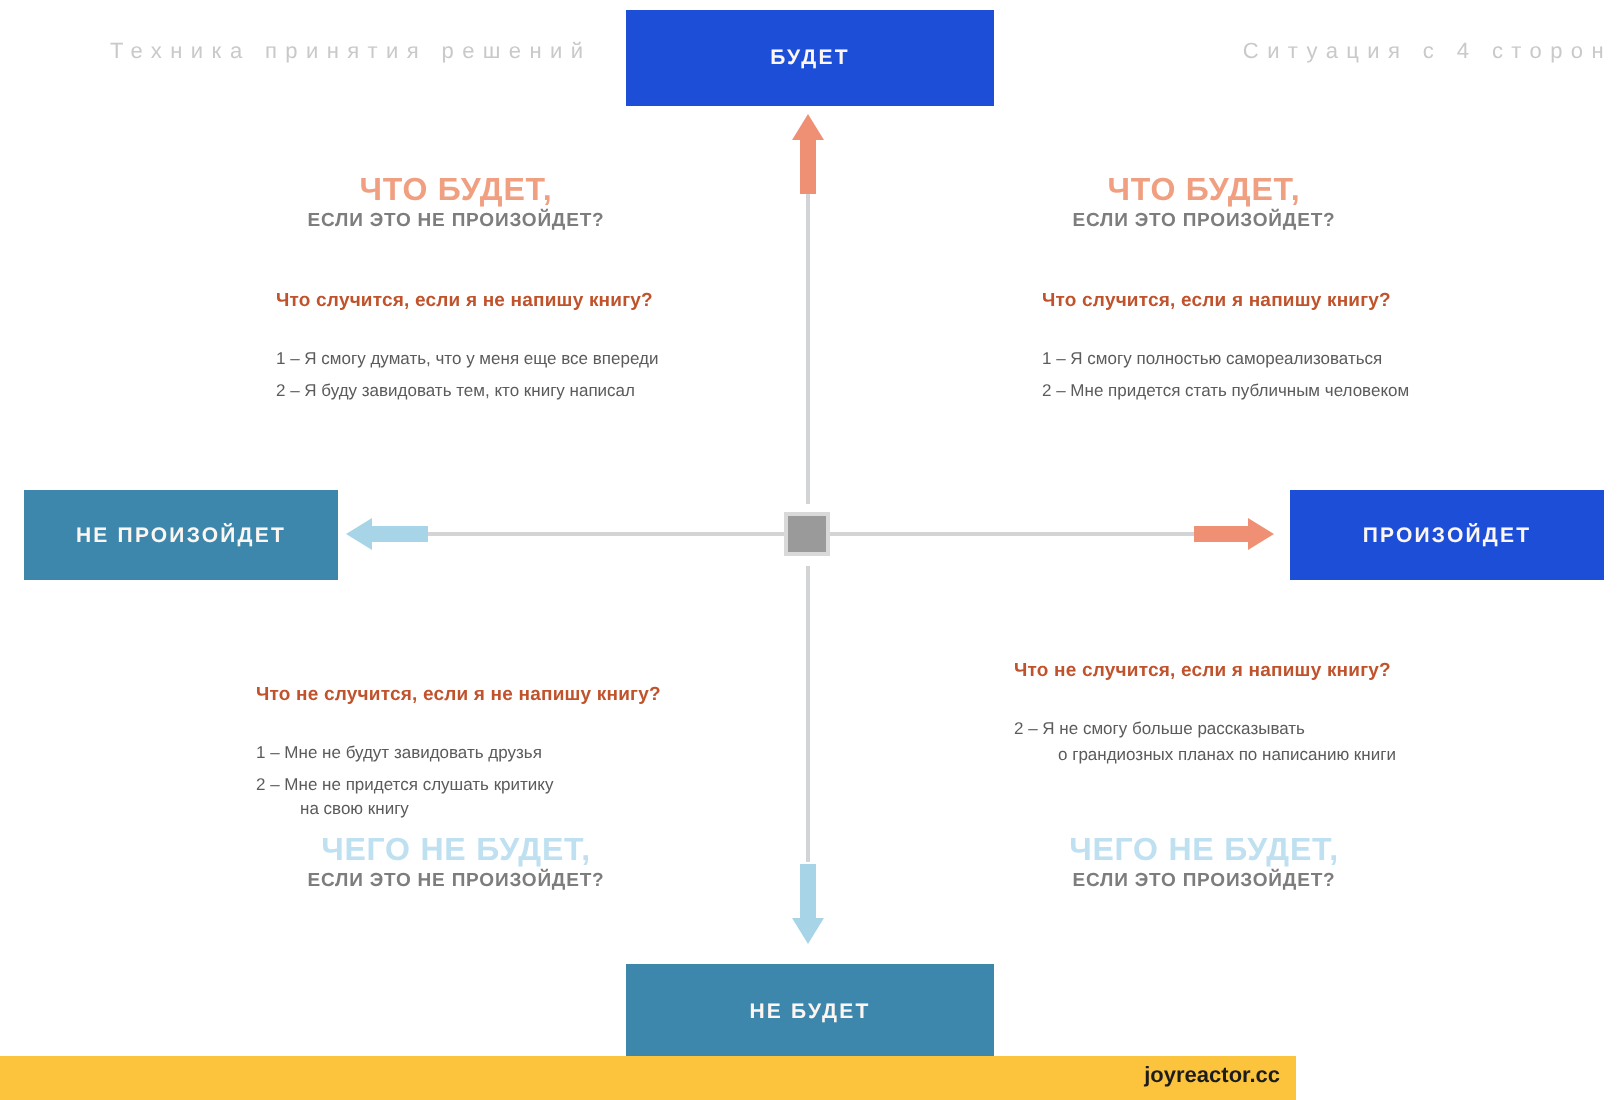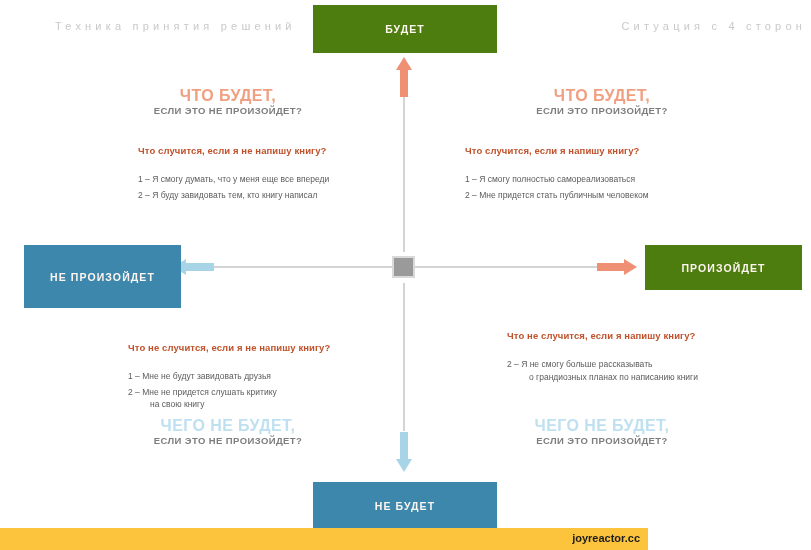--- a/index.html
+++ b/index.html
@@ -67,25 +67,25 @@
     position: absolute;
     display: flex;
     align-items: center;
     justify-content: center;
     color: #fdf6f0;
     font-size: 10.5px;
     font-weight: bold;
     letter-spacing: 1.1px;
     box-sizing: border-box;
   }
-  .node-orange { background: #4d7c0f; }
+  .node-orange { background: #1d4ed8; }
   .node-blue   { background: #3d87ad; }
   #box-top    { left: 313px; top: 5px;   width: 184px; height: 48px; }
   #box-bottom { left: 313px; top: 482px; width: 184px; height: 48px; }
-  #box-left   { left: 24px;  top: 245px; width: 157px; height: 63px; }
+  #box-left   { left: 12px;  top: 245px; width: 157px; height: 45px; }
   #box-right  { left: 645px; top: 245px; width: 157px; height: 45px; }
 
   
   .arrow { position: absolute; }
   
   #arrow-up-shaft {
     left: 400px; top: 69px; width: 8px; height: 28px;
     background: #ef9075;
   }
   #arrow-up-head {
@@ -173,21 +173,21 @@
     color: #5b5b5b;
     line-height: 12.5px;
     margin-bottom: 3px;
     white-space: nowrap;
   }
   .q-list li .cont {
     display: block;
     padding-left: 22px;
   }
   #block-tl { left: 138px; top: 145px; }
-  #block-tr { left: 465px; top: 145px; }
+  #block-tr { left: 521px; top: 145px; }
   #block-bl { left: 128px; top: 342px; }
   #block-br { left: 467px; top: 330px; margin-left: 40px; }
   #block-tl .q-question { margin-left: 0; }
 
   
   #footer-bar {
     position: absolute;
     left: 0;
     bottom: 0;
     width: 648px;

